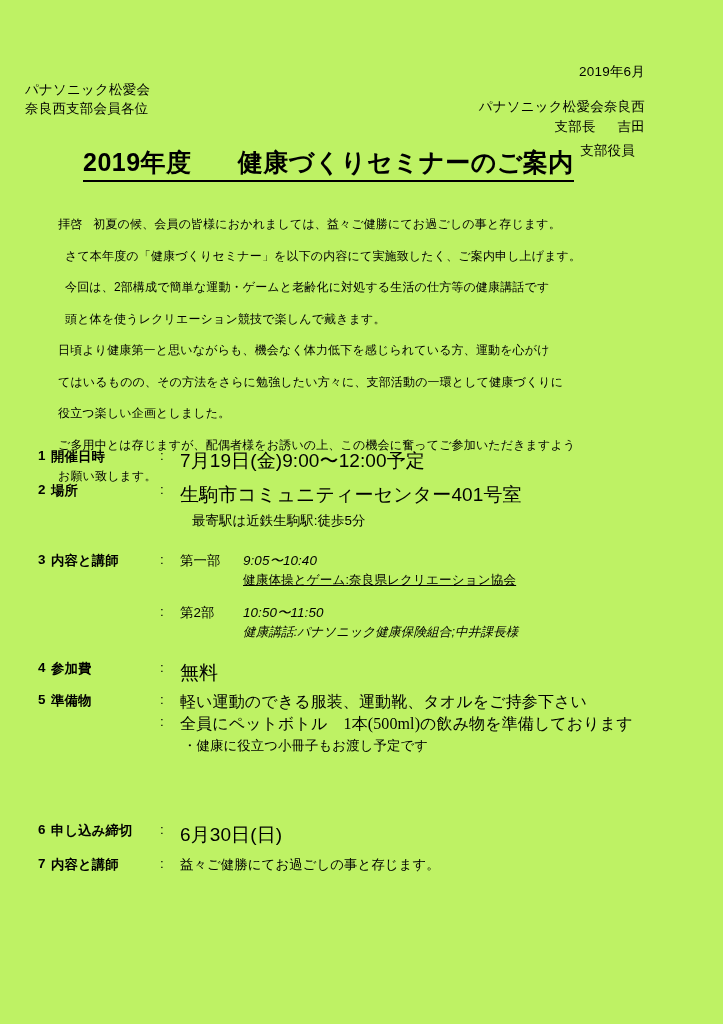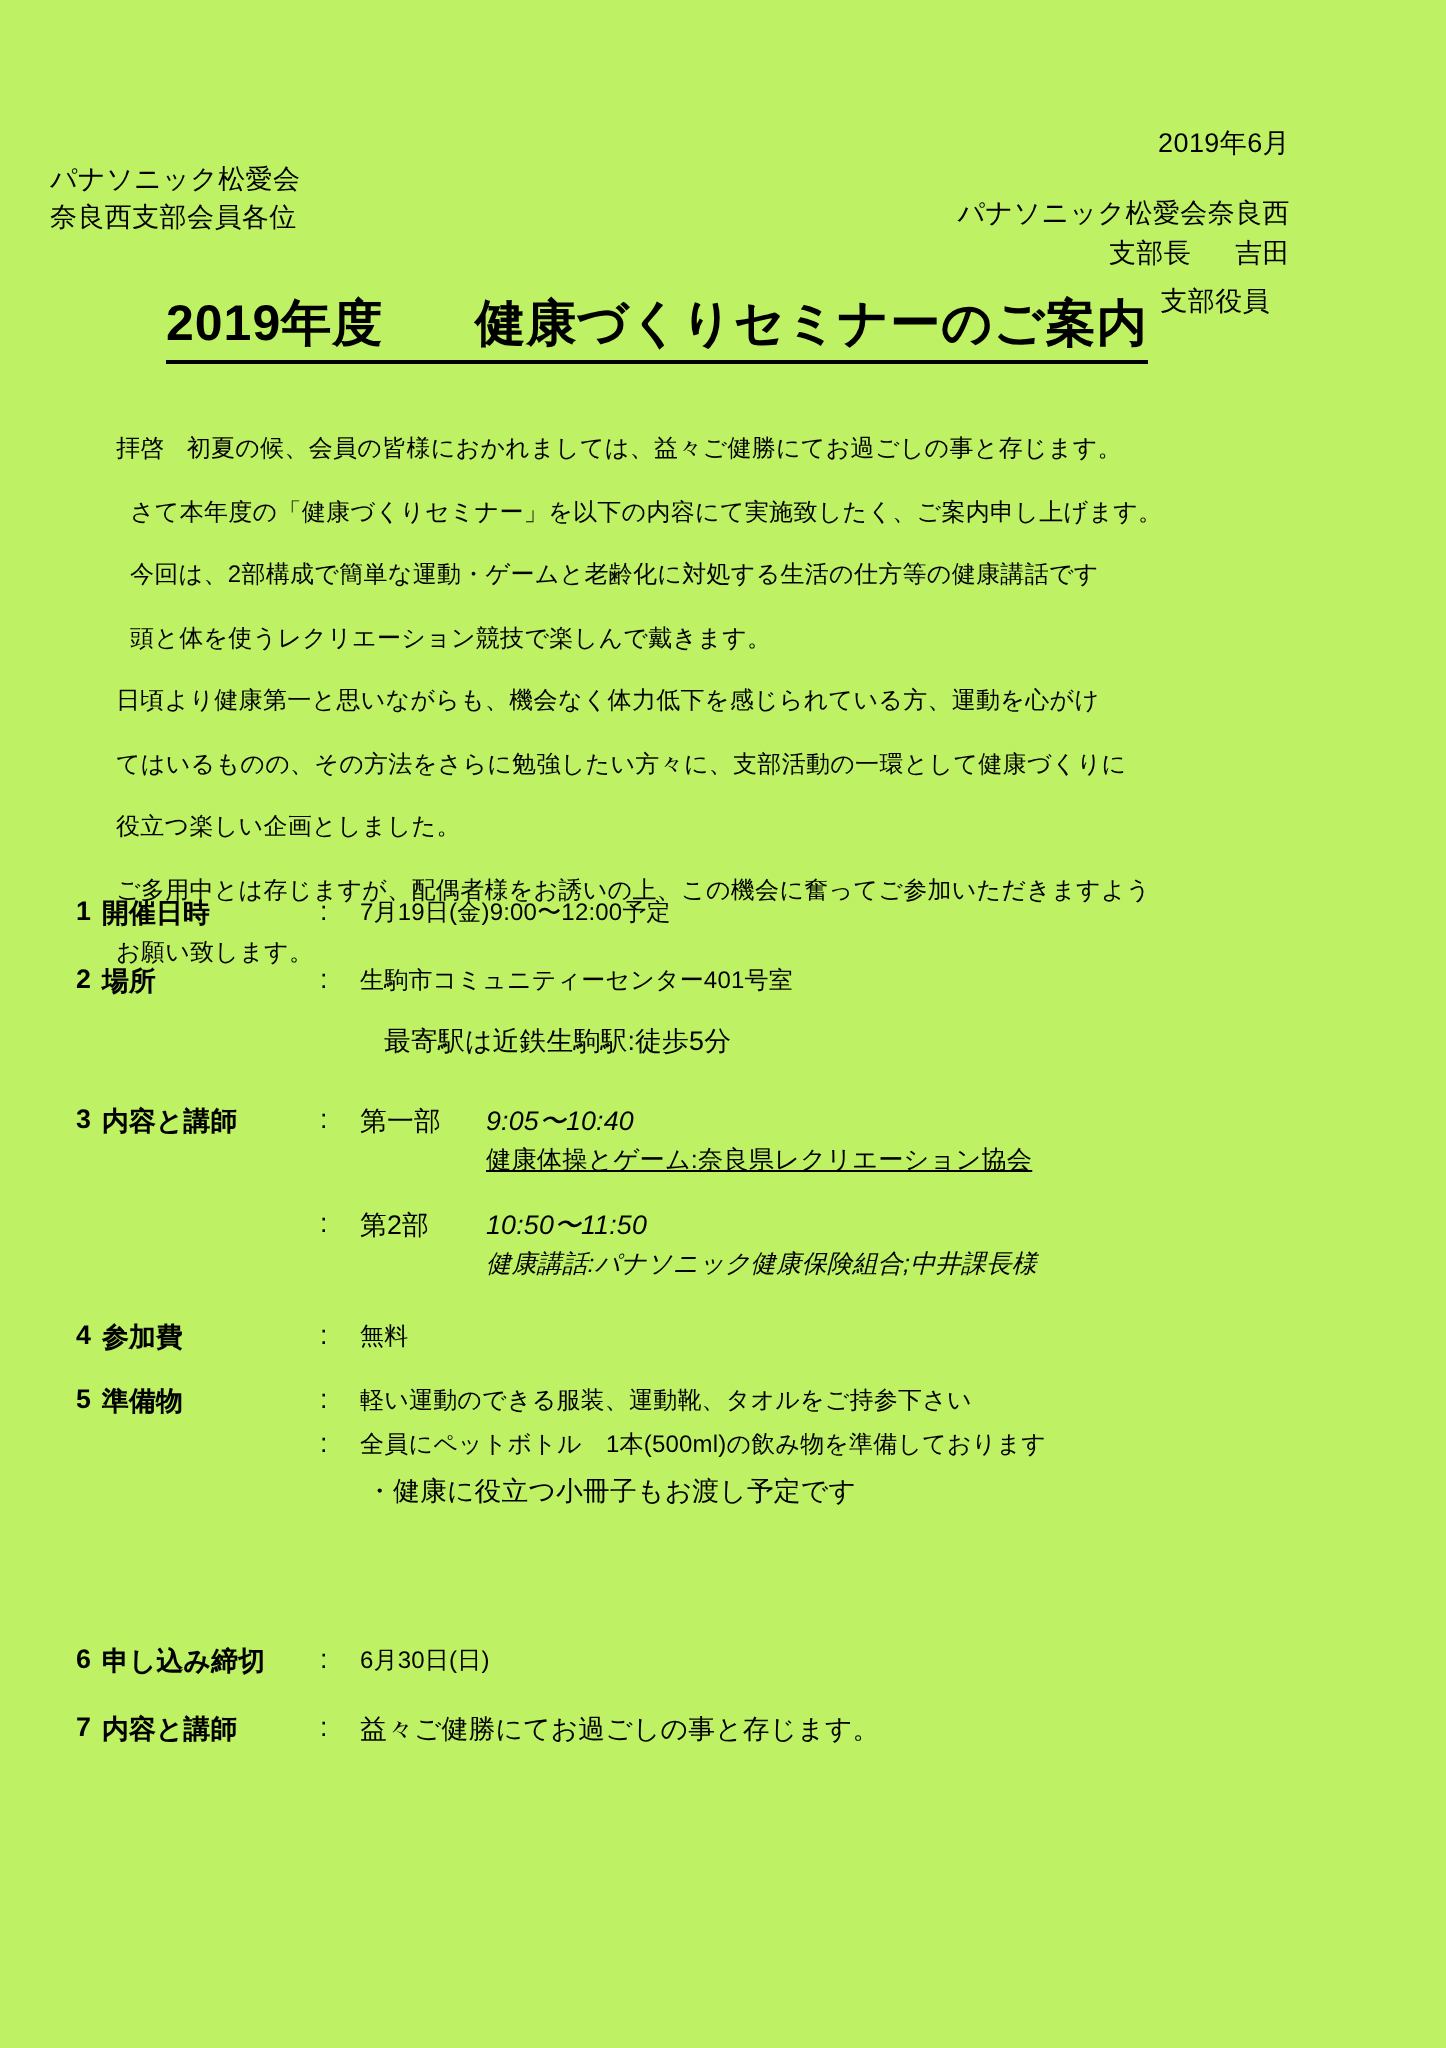--- a/index.html
+++ b/index.html
@@ -109,21 +109,21 @@
   }
   .item-colon {
     position: absolute;
     left: 160px;
     top: 0;
     font-size: 13.4px;
   }
   .item-value {
     margin-left: 180px;
     white-space: nowrap;
-    font-size: 12px;
+    font-size: 19px;
     text-align: center;
   }
   .sub-colon {
     position: absolute;
     left: 160px;
     font-size: 13.4px;
   }
 
   .row-1 { height: 34px; }
   .row-2 { height: 30px; }
@@ -156,21 +156,22 @@
     font-size: 12.6px;
   }
 
   .row-4 { height: 32px; }
   .row-5 { height: 0; }
 
   .prep-line {
     position: absolute;
     left: 180px;
     white-space: nowrap;
-    font-size: 12px;
+    font-size: 16px;
+    font-family: Liberation Serif, serif;
   }
   .prep-bullet {
     position: absolute;
     left: 183px;
     white-space: nowrap;
     font-size: 13.4px;
   }
 
   .row-6 { height: 0; }
   .apply-line {

